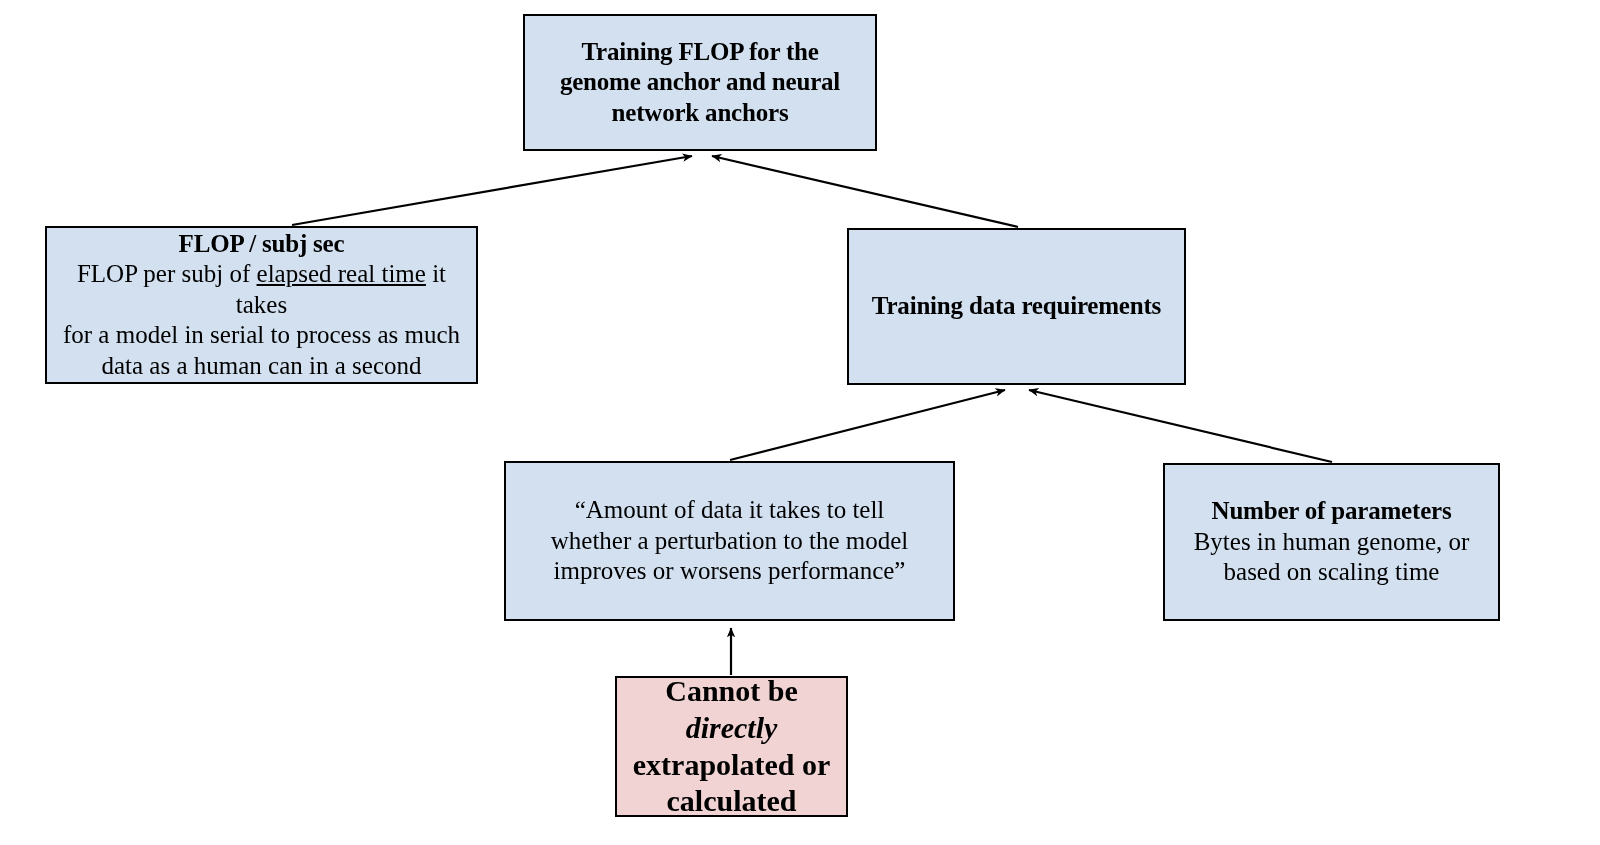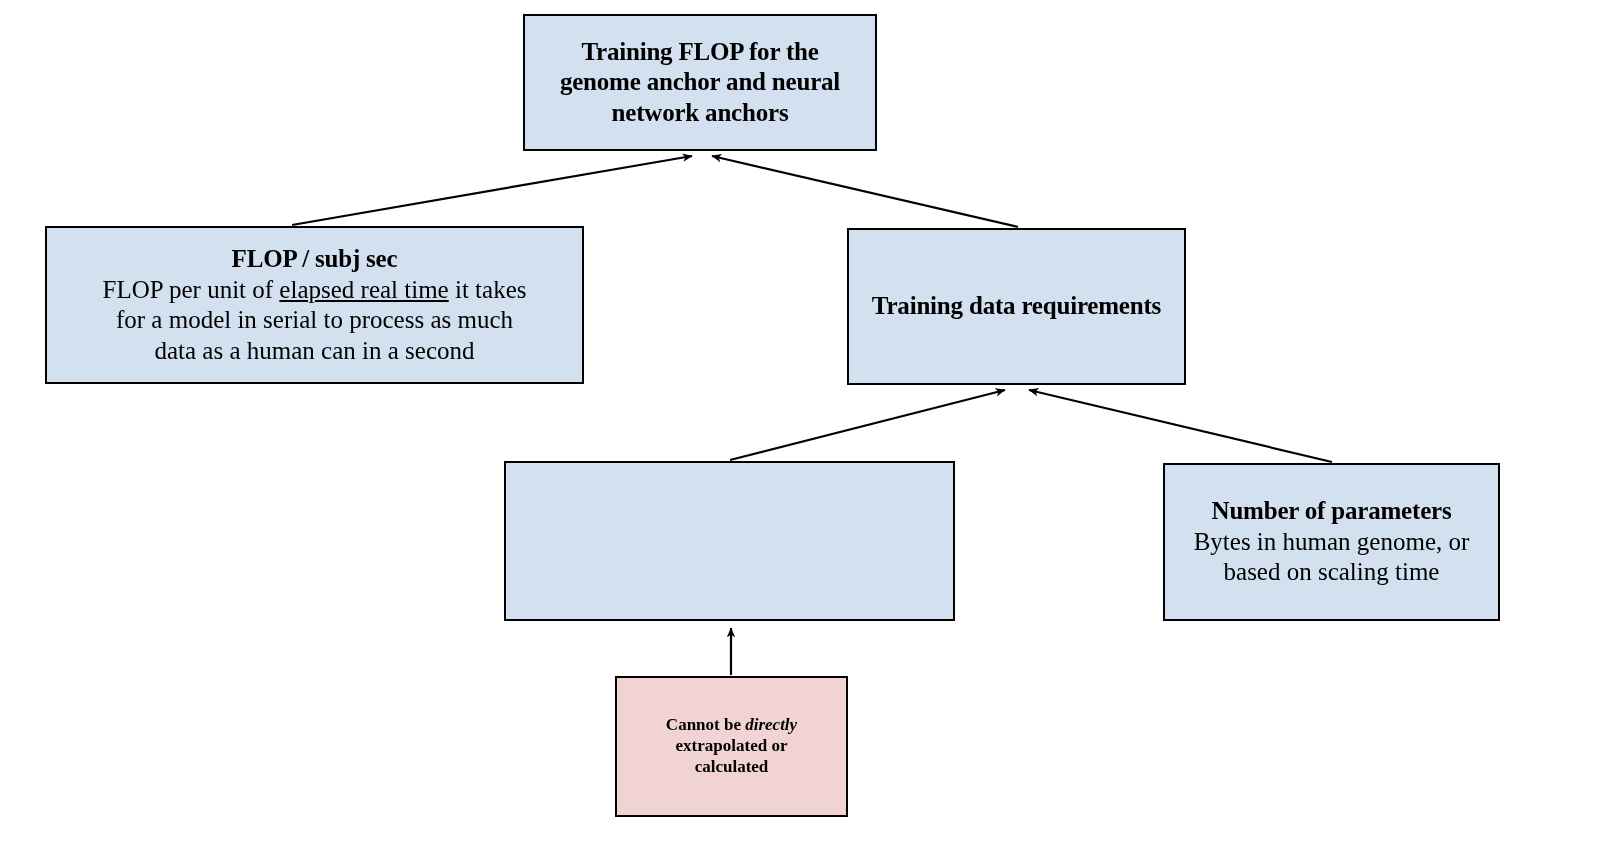--- a/index.html
+++ b/index.html
@@ -48,28 +48,28 @@
     white-space: pre-line;
   }
   .node-body {
     font-size: 25px;
     font-weight: normal;
     white-space: pre-line;
   }
   .node-body u { }
   .node-allbold {
     font-weight: bold;
-    font-size: 17px;
+    font-size: 30px;
     white-space: pre-line;
   }
   .node-allbold .em-italic { font-style: italic; font-weight: bold; }
 
   
   #node-training-flop   { left: 523px; top: 14px;  width: 354px; height: 137px; }
-  #node-flop-subj-sec   { left: 45px;  top: 226px; width: 539px; height: 158px; }
+  #node-flop-subj-sec   { left: 45px;  top: 226px; width: 433px; height: 158px; }
   #node-training-data   { left: 847px; top: 228px; width: 339px; height: 157px; gap: 32px; }
   #node-effective-horizon { left: 504px; top: 461px; width: 451px; height: 160px; }
   #node-number-params   { left: 1163px; top: 463px; width: 337px; height: 158px; }
   #node-cannot-extrapolate { left: 615px; top: 676px; width: 233px; height: 141px; }
 </style>
 </head>
 <body>
 
 <div id="diagram-root">
 
@@ -92,30 +92,33 @@
   </svg>
 
   <div class="node node-blue" id="node-training-flop">
     <div class="node-title">Training FLOP for the
 genome anchor and neural
 network anchors</div>
   </div>
 
   <div class="node node-blue" id="node-flop-subj-sec">
     <div class="node-title">FLOP / subj sec</div>
-    <div class="node-body"><span>FLOP per unit of </span><u>elapsed real time</u><span> it takes
+    <div class="node-body"><span>FLOP per subj of </span><u>elapsed real time</u><span> it takes
 for a model in serial  to process as much
 data as a human can in a second</span></div>
   </div>
 
   <div class="node node-blue" id="node-training-data">
     <div class="node-title">Training data requirements</div>
   </div>
 
   <div class="node node-blue" id="node-effective-horizon">
+    <div class="node-body">“Amount of data it takes to tell
+whether a perturbation to the model
+improves or worsens performance”</div>
   </div>
 
   <div class="node node-blue" id="node-number-params">
     <div class="node-title">Number of parameters</div>
     <div class="node-body">Bytes in human genome, or
 based on scaling time</div>
   </div>
 
   <div class="node node-pink" id="node-cannot-extrapolate">
     <div class="node-allbold"><span>Cannot be </span><span class="em-italic">directly</span><span>

